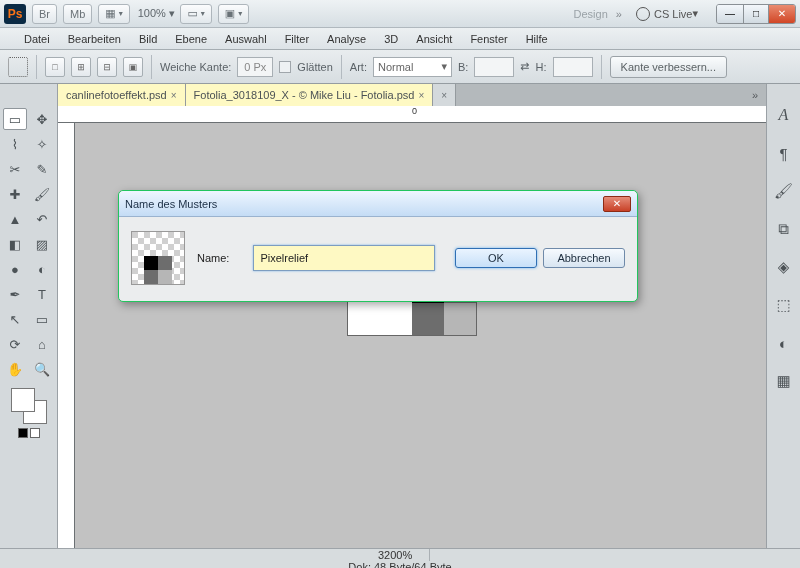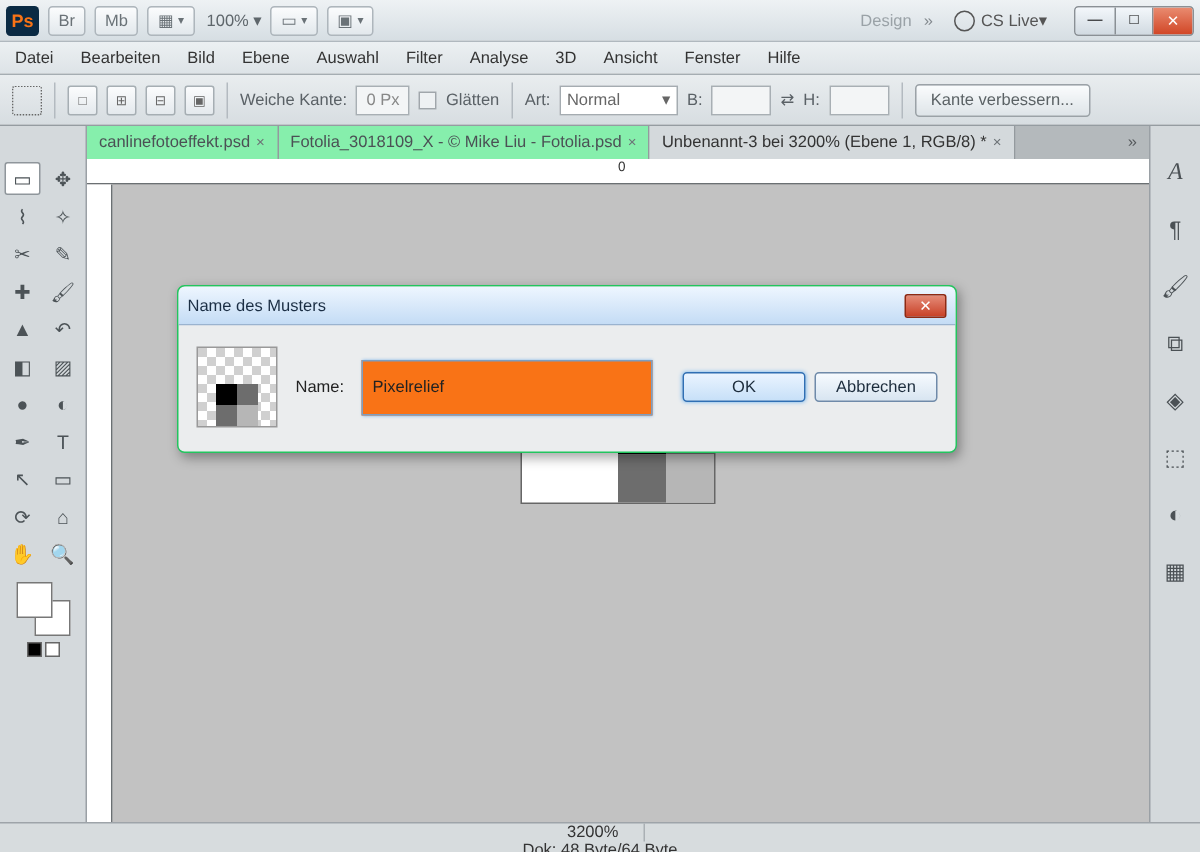--- a/index.html
+++ b/index.html
@@ -13,21 +13,21 @@
 .essential-btn { margin-left: 6px; padding: 3px 10px; border: 1px solid #8f979c; border-radius: 4px; background: linear-gradient(#f8f9fa,#dfe5e9); color: #6b7276; font-weight: bold; cursor: pointer; }
 .design-label { margin-left: 12px; color: #9aa2a7; }
 .chev-right { margin-left: 8px; color: #83898e; }
 .cslive { margin-left: 14px; display: flex; align-items: center; color: #555; cursor: pointer; }
 .cs-circle { width: 14px; height: 14px; border: 1.5px solid #555; border-radius: 50%; margin-right: 4px; }
 .winctl { margin-left: 18px; display: flex; border: 1px solid #8a9095; border-radius: 3px; overflow: hidden; }
 .winctl div { width: 26px; height: 18px; display: flex; align-items: center; justify-content: center; cursor: pointer; font-size: 10px; }
 .wc-min { background: linear-gradient(#f3f7fb,#d1dae1); }
 .wc-max { background: linear-gradient(#f3f7fb,#d1dae1); border-left:1px solid #8a9095; border-right:1px solid #8a9095;}
 .wc-close { background: linear-gradient(#e98b70,#d14626); color: #fff; }
-.menubar { height: 22px; background: linear-gradient(#ecf0f2,#dde3e7); display: flex; align-items: center; padding: 0 10px; border-bottom: 1px solid #a5adb2; }
+.menubar { height: 22px; background: linear-gradient(#ecf0f2,#dde3e7); display: flex; align-items: center; padding: 0 24px; border-bottom: 1px solid #a5adb2; }
 .menubar .m { margin-right: 18px; color: #333; cursor: pointer; }
 .optbar { height: 34px; background: linear-gradient(#e9edef,#d7dde1); display: flex; align-items: center; padding: 0 8px; border-bottom: 1px solid #959ca1; gap: 6px; color: #5b6266; }
 .opt-swatch { width: 20px; height: 20px; border: 1px dotted #666; border-radius: 2px; }
 .opt-sep { width: 1px; height: 24px; background: #b3bac0; margin: 0 2px; }
 .opt-sq { width: 20px; height: 20px; border: 1px solid #a6aeb3; background: linear-gradient(#fbfcfd,#e4e9ed); border-radius: 2px; cursor: pointer; display:flex;align-items:center;justify-content:center;font-size:9px;color:#666;}
 .opt-label { color: #5a6166; }
 .opt-field { height: 20px; border: 1px solid #a8afb4; background: #f3f5f6; padding: 0 6px; color: #888; display:flex;align-items:center;}
 .opt-check { width: 12px; height: 12px; border: 1px solid #a0a6ab; background: #eef1f3; }
 .opt-select { height: 20px; border: 1px solid #a5acb1; background: #fff; padding: 0 4px; display:flex;align-items:center;gap:28px;color:#666;}
 .opt-btn { height: 22px; border: 1px solid #9ba2a7; background: linear-gradient(#fafcfd,#dee4e8); padding: 0 10px; border-radius: 3px; cursor: pointer; color: #5b6265;}
@@ -37,21 +37,21 @@
 .tool { width: 24px; height: 22px; display: flex; align-items: center; justify-content: center; color: #4c5357; cursor: pointer; border-radius: 2px; font-size: 13px; }
 .tool.sel { background: #fff; border: 1px solid #8f969b; }
 .fgbg { margin-top: 8px; position: relative; width: 36px; height: 36px; }
 .fg { position: absolute; top: 0; left: 0; width: 24px; height: 24px; background: #fff; border: 1px solid #777; }
 .bg { position: absolute; bottom: 0; right: 0; width: 24px; height: 24px; background: #fff; border: 1px solid #777; }
 .mini-fgbg { margin-top:4px; display:flex; gap:2px;}
 .mini-sq { width:10px;height:10px;border:1px solid #666;}
 .doc-area { flex: 1; background: #545454; display: flex; flex-direction: column; position: relative; }
 .tabstrip { height: 22px; background: #b4b9bc; display: flex; align-items: stretch; color: #333; }
 .tab { padding: 0 8px; display:flex; align-items:center; border-right: 1px solid #949a9e; cursor: pointer; gap:4px; white-space:nowrap; }
-.tab.inactive { color: #4b5155; background: #86efac; }
+.tab.inactive { color: #4b5155; background: #fef9c3; }
 .tab.active { background: #d4d9dc; }
 .tab .x { color: #6c7276; font-size: 10px; }
 .tab-chev { margin-left:auto; padding:0 8px; display:flex; align-items:center; color:#55595c; cursor:pointer; }
 .ruler-h { height: 17px; background: #fff; border-bottom: 1px solid #6b7073; position:relative; }
 .ruler-mark { position:absolute; left:50%; top:0; font-size:9px; color:#333; }
 .canvas-wrap { flex: 1; background: #c2c2c2; position: relative; }
 .ruler-v { position:absolute; left:0; top:0; bottom:0; width:17px; background:#fff; border-right:1px solid #6b7073; }
 .canvas { position: absolute; left: 50%; top: 116px; transform: translateX(-50%); width: 128px; height: 96px; background: #fff; box-shadow: 0 0 0 1px #666; }
 .pix { position:absolute; width:32px; height:32px; }
 .p1 { right:32px; top:32px; background:#000; }
@@ -72,21 +72,21 @@
 .dlg-close { margin-left: auto; width: 28px; height: 16px; background: linear-gradient(#e58c79,#c84127); color:#fff; border-radius:2px; border:1px solid #8d2a14; display:flex;align-items:center;justify-content:center;font-size:10px; cursor:pointer; }
 .dlg-body { padding: 14px 12px 16px; display:flex; align-items:center; gap:12px; }
 .pattern-prev { width: 54px; height: 54px; border: 1px solid #999; background:
   repeating-conic-gradient(#fff 0 25%, #d0d0d0 0 50%) 0 0/12px 12px; position:relative;}
 .pp-pix { position:absolute; }
 .pp1 { left:12px; top:24px; width:14px;height:14px; background:#000;}
 .pp2 { left:26px; top:24px; width:14px;height:14px; background:#6d6d6d;}
 .pp3 { left:12px; top:38px; width:14px;height:14px; background:#6d6d6d;}
 .pp4 { left:26px; top:38px; width:14px;height:14px; background:#b6b6b6;}
 .dlg-name-lbl { color:#222; }
-.dlg-input { flex:1; height:37px; border:1px solid #7d9dc0; background:#f97316; padding:0 6px; color:#222; outline:none; box-shadow: 0 0 2px #7fb4ea; }
+.dlg-input { flex:1; height:26px; border:1px solid #7d9dc0; background:#fef9c3; padding:0 6px; color:#222; outline:none; box-shadow: 0 0 2px #7fb4ea; margin-left: 12px; }
 .dlg-btns { display:flex; flex-direction:row; gap:6px; margin-left:8px; }
 .dlg-btn { width: 82px; height:20px; border:1px solid #6f8aa9; border-radius:3px; background:linear-gradient(#f6fafe,#d8e5f1); color:#1c2c3c; cursor:pointer; }
 .dlg-btn.primary { border:1px solid #2f6fb4; box-shadow: 0 0 3px #6fb3ef; background:linear-gradient(#eaf4ff,#c7e0f8);}
 </style>
 </head>
 <body>
 
 <div class="titlebar">
   <div class="ps-icon">Ps</div>
   <div class="tbtn">
@@ -194,21 +194,20 @@
     <div class="tabstrip">
       <div class="tab inactive">
           <span>canlinefotoeffekt.psd</span>
           <span class="x">×</span>
         </div>
       <div class="tab inactive">
           <span>Fotolia_3018109_X - © Mike Liu - Fotolia.psd</span>
           <span class="x">×</span>
         </div>
       <div class="tab active">
-          <span>Unbenannt-3 bei 3200% (Ebene 1, RGB/8) *</span>
           <span class="x">×</span>
         </div>
       <div class="tab-chev">»</div>
     </div>
     <div class="ruler-h">
       <div class="ruler-mark">0</div>
     </div>
     <div class="canvas-wrap">
       <div class="ruler-v"></div>
       <div class="canvas">

